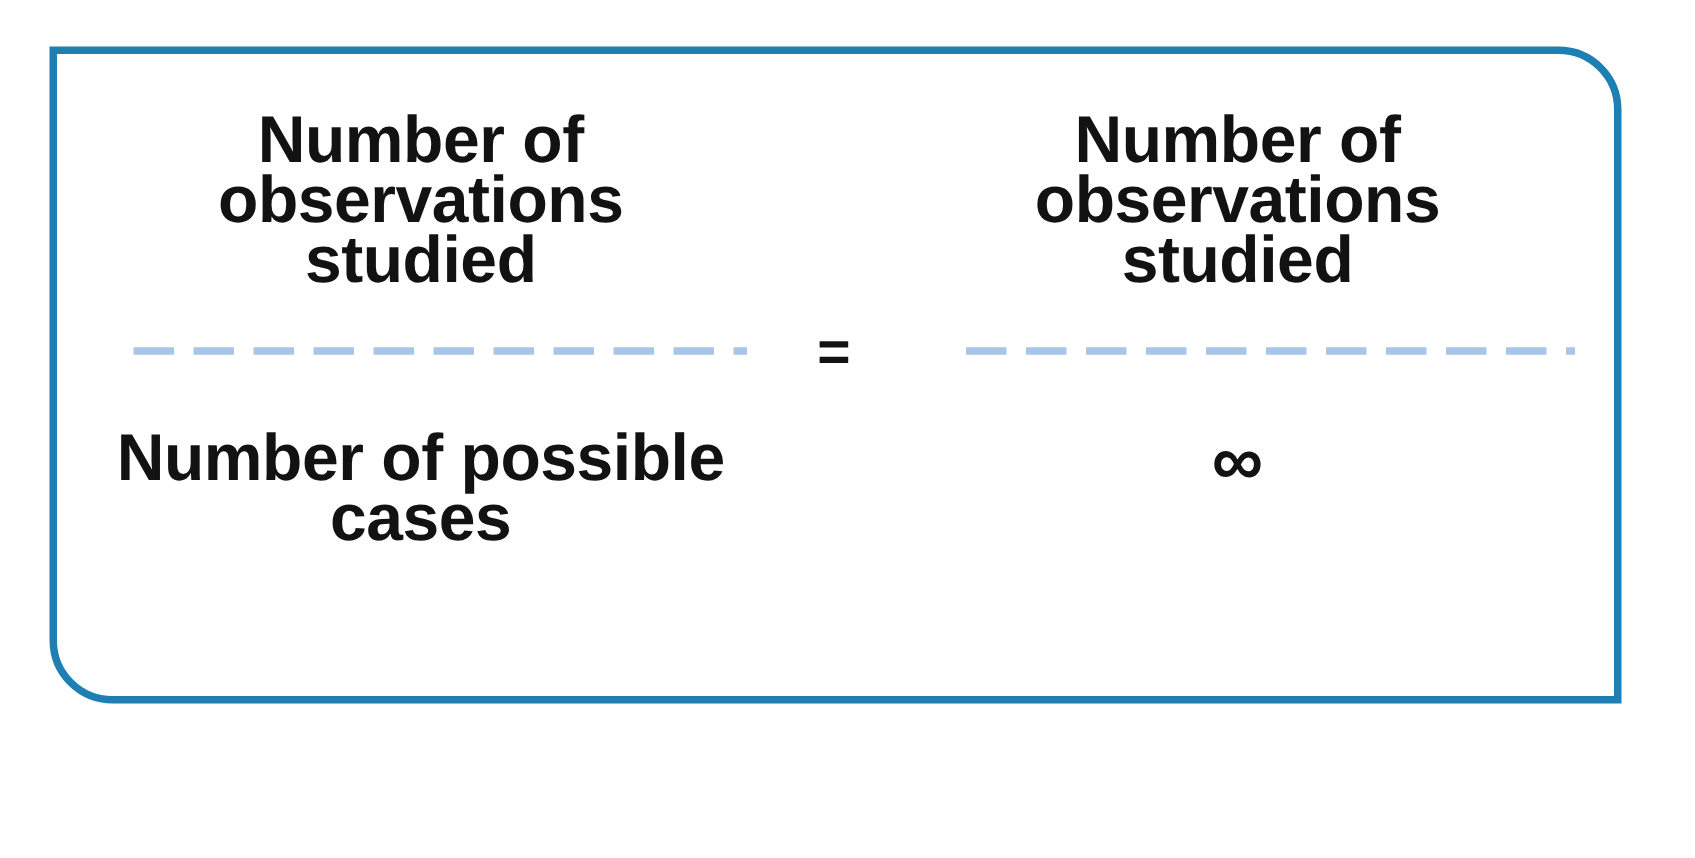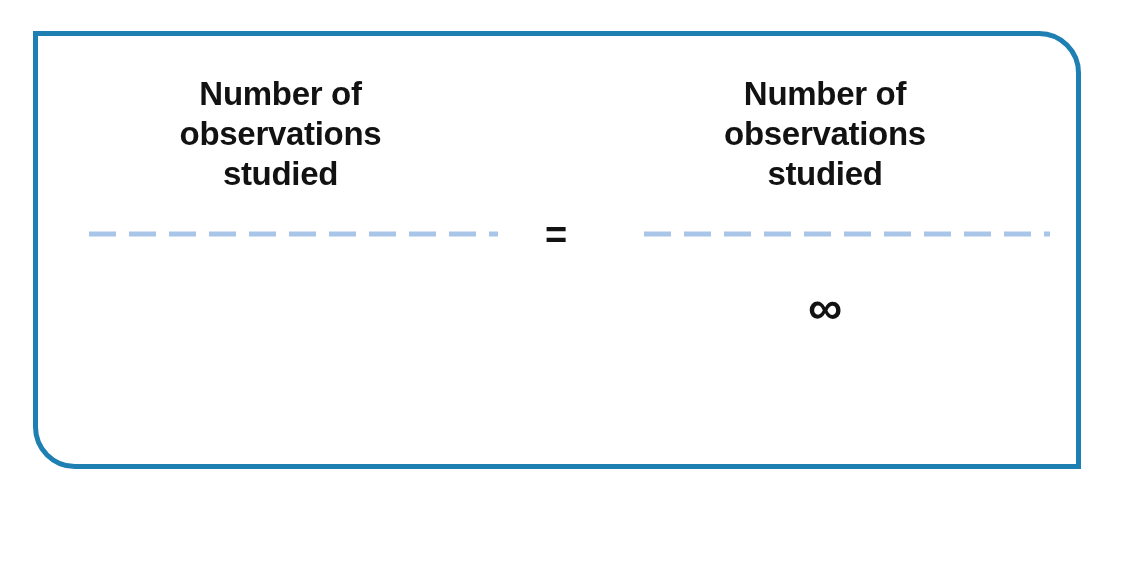--- a/index.html
+++ b/index.html
@@ -33,21 +33,21 @@
   }
   .fraction-left  { left: 49px;  width: 411px; }
   .fraction-right { left: 604px; width: 408px; }
 
   .numerator, .denominator {
     position: absolute;
     left: 0;
     right: 0;
     text-align: center;
     font-weight: 700;
-    font-size: 33px;
+    font-size: 44px;
     line-height: 40px;
     color: var(--text, #121212);
     white-space: pre-line;
     letter-spacing: -0.3px;
   }
   .numerator { top: 38px; }
   .denominator { top: 250px; }
 
   .fraction-left  .numerator,
   .fraction-left  .denominator { transform: translateX(-12px); }
@@ -104,20 +104,22 @@
 
   <div class="diagram-box">
 
     <div class="fraction fraction-left">
       <div class="numerator">Number of
 observations
 studied</div>
       <svg class="dash-line" width="411" height="6" viewBox="0 0 411 6">
         <line x1="2" y1="3" x2="411" y2="3"></line>
       </svg>
+      <div class="denominator">Number of possible
+cases</div>
     </div>
 
     <div class="equals">=</div>
 
     <div class="fraction fraction-right">
       <div class="numerator">Number of
 observations
 studied</div>
       <svg class="dash-line" width="408" height="6" viewBox="0 0 408 6">
         <line x1="2" y1="3" x2="408" y2="3"></line>

